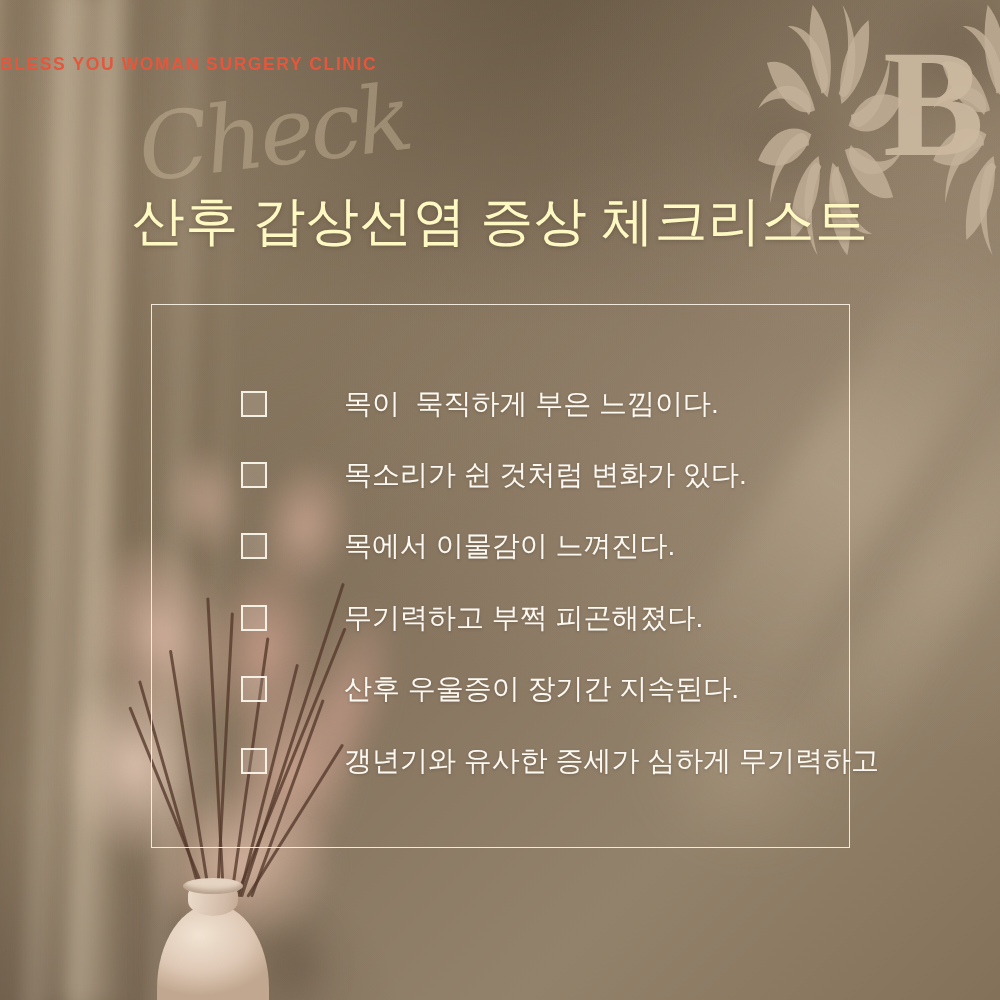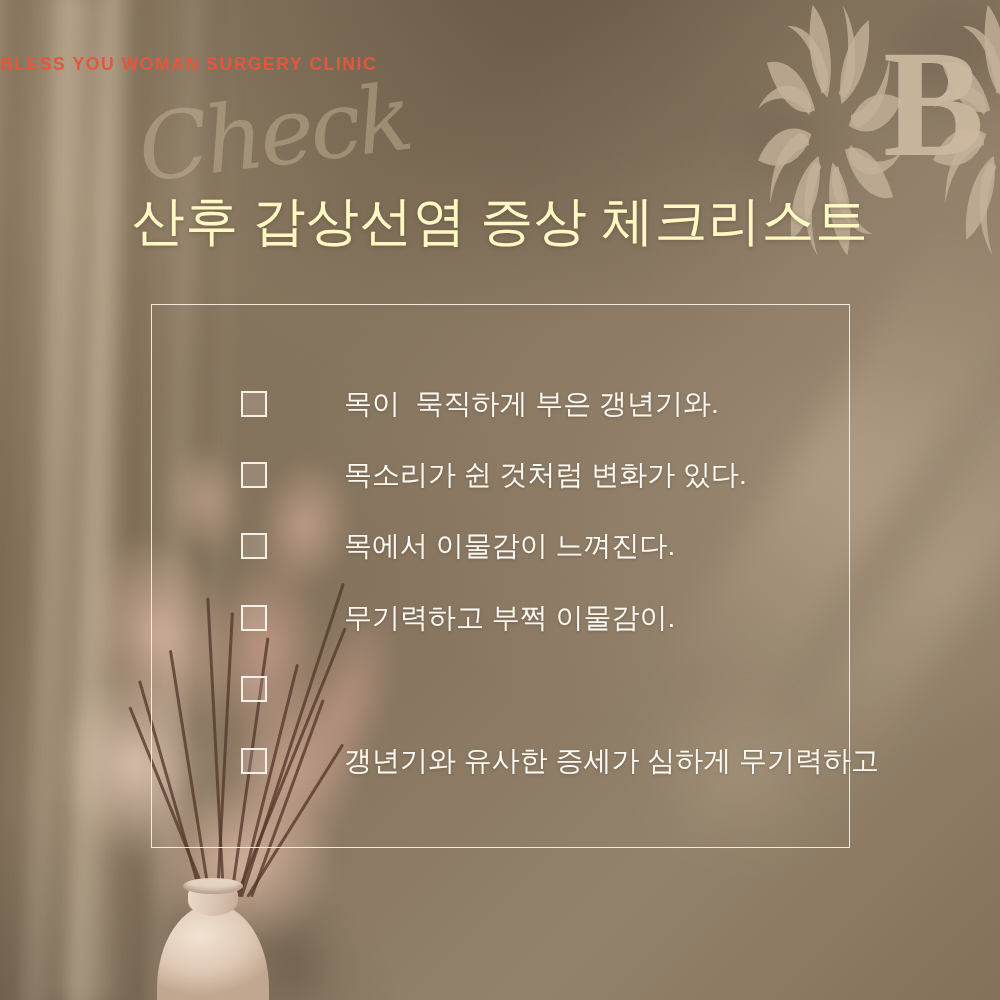--- a/index.html
+++ b/index.html
@@ -163,36 +163,37 @@
   </svg>
   <div class="abs logo-letter">B</div>
 
   <div class="abs clinic-name">BLESS YOU WOMAN SURGERY CLINIC</div>
   <div class="abs script-word">Check</div>
   <div class="abs page-title">산후 갑상선염 증상 체크리스트</div>
 
   <div class="abs panel">
     <div class="row">
       <span class="checkbox"></span>
-      <span class="row-label">목이  묵직하게 부은 갱년기와.</span>
+      <span class="row-label">목이  묵직하게 부은 느낌이다.</span>
     </div>
     <div class="row">
       <span class="checkbox"></span>
       <span class="row-label">목소리가 쉰 것처럼 변화가 있다.</span>
     </div>
     <div class="row">
       <span class="checkbox"></span>
       <span class="row-label">목에서 이물감이 느껴진다.</span>
     </div>
     <div class="row">
       <span class="checkbox"></span>
-      <span class="row-label">무기력하고 부쩍 이물감이.</span>
+      <span class="row-label">무기력하고 부쩍 피곤해졌다.</span>
     </div>
     <div class="row">
       <span class="checkbox"></span>
+      <span class="row-label">산후 우울증이 장기간 지속된다.</span>
     </div>
     <div class="row">
       <span class="checkbox"></span>
       <span class="row-label">갱년기와 유사한 증세가 심하게 무기력하고</span>
     </div>
   </div>
 
 </div>
 
 </body></html>

